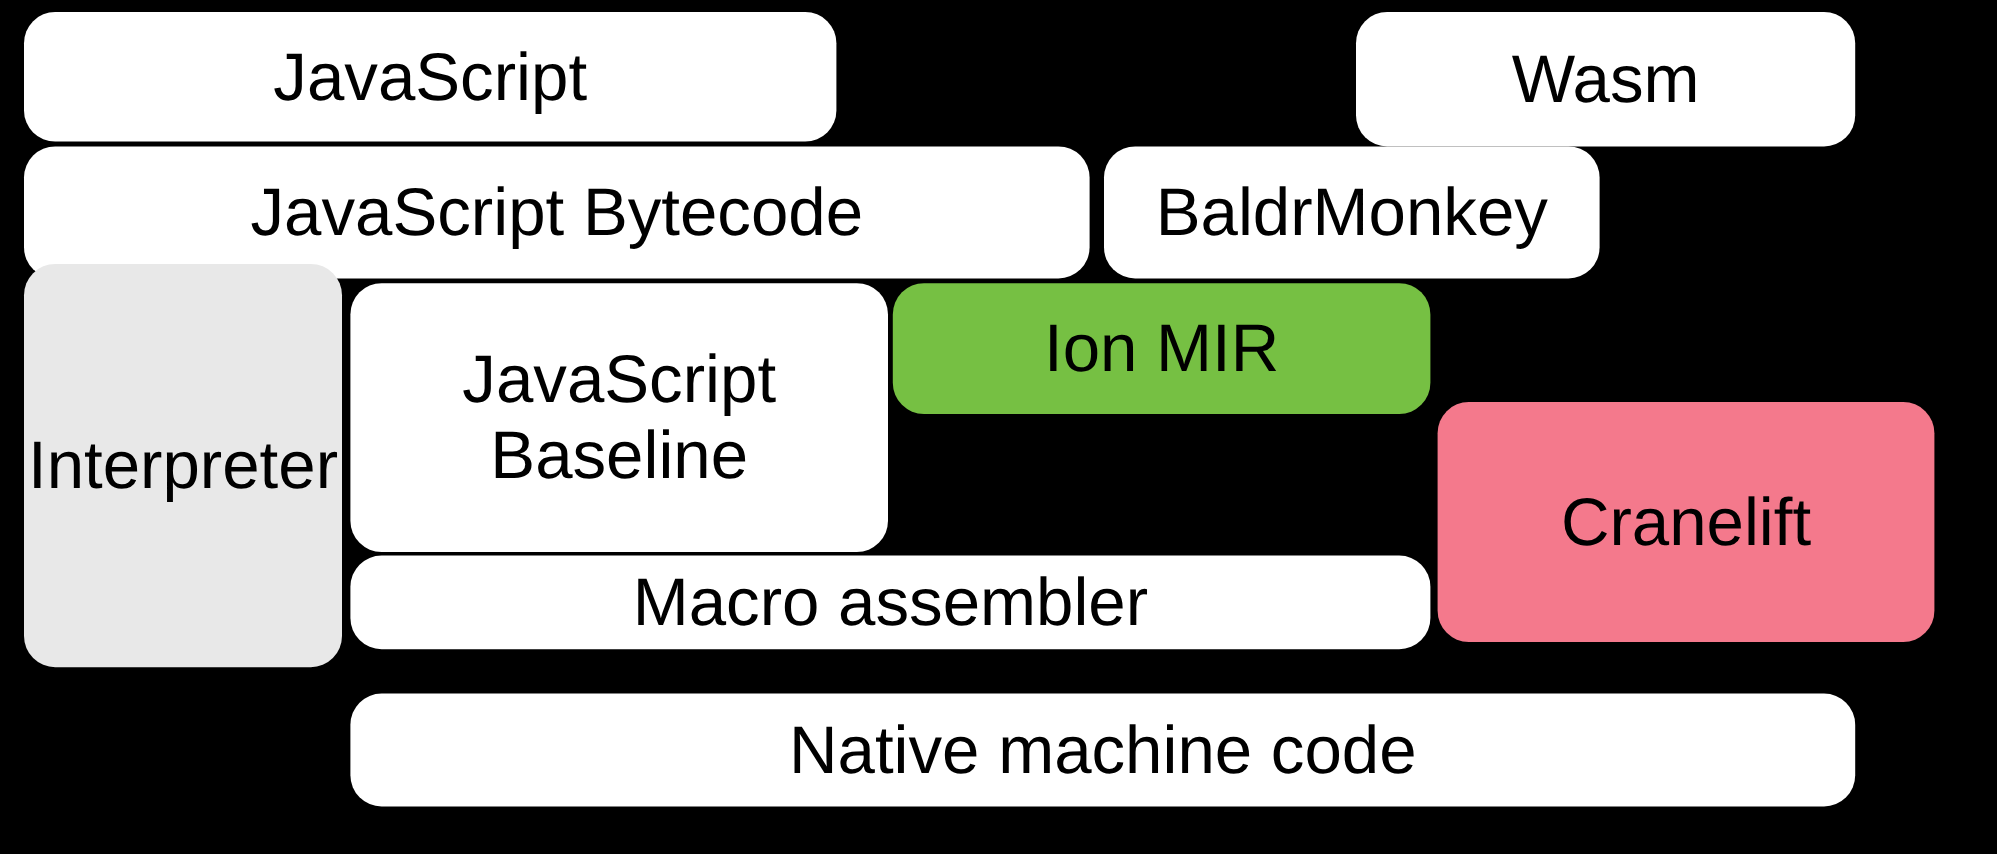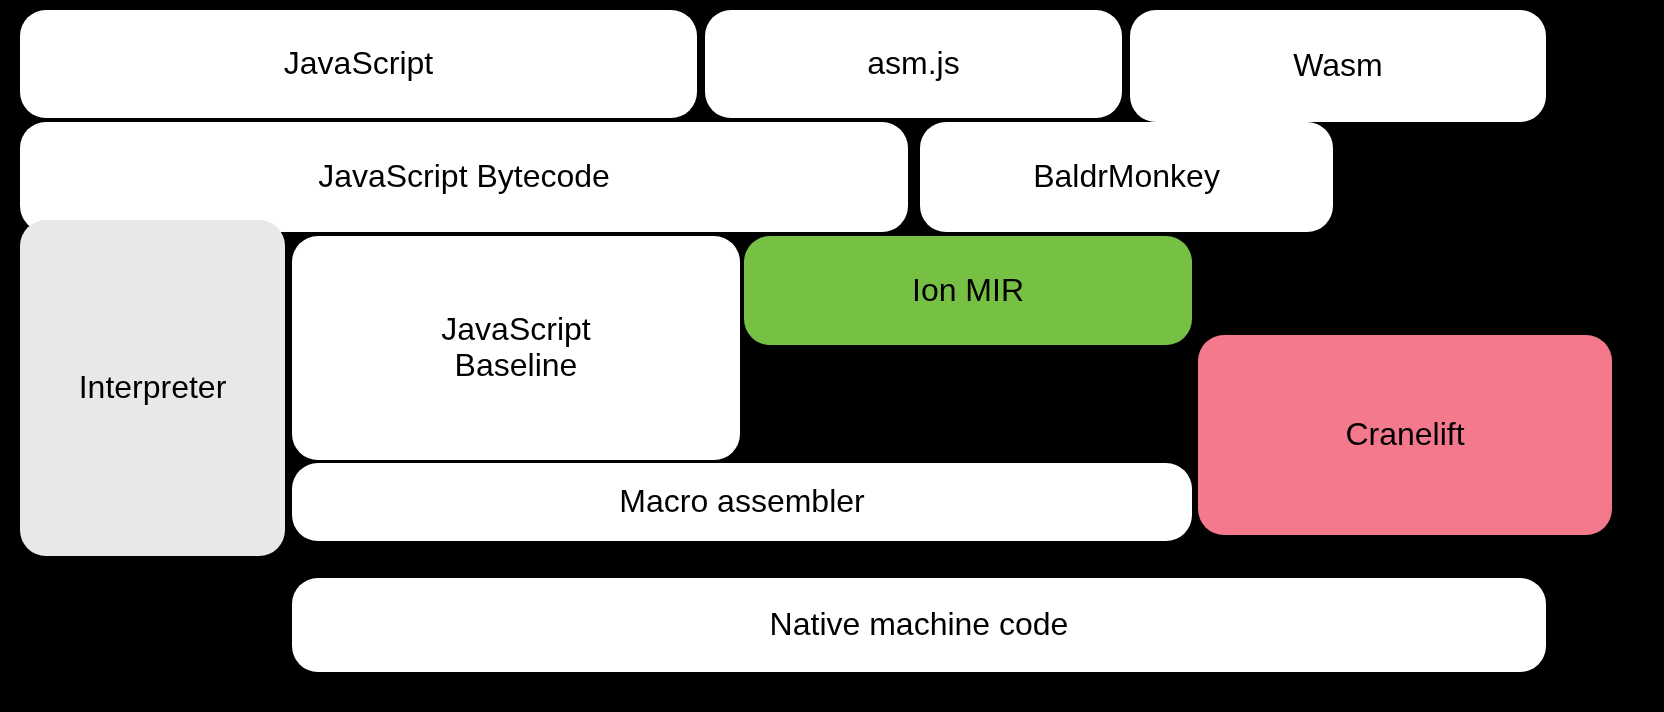--- a/index.html
+++ b/index.html
@@ -19,21 +19,21 @@
   }
   .node {
     position: absolute;
     box-sizing: border-box;
     border-radius: 26px;
     display: flex;
     align-items: center;
     justify-content: center;
     text-align: center;
     color: #000000;
-    font-size: 32px;
+    font-size: 56px;
     line-height: 1.12;
     font-weight: 400;
     letter-spacing: 0px;
     white-space: pre-line;
     padding: 0 10px;
   }
   .fill-white { background: #ffffff; }
   .fill-gray  { background: #e8e8e8; }
   .fill-green { background: #76c043; }
   .fill-pink  { background: #f4798c; }
@@ -56,21 +56,20 @@
   #n-macro-assembler   { left: 292px;  top: 463px; width: 900px; height: 78px; }
   #n-native-code       { left: 292px;  top: 578px; width: 1254px; height: 94px; }
 </style>
 </head>
 <body>
 
 <div id="stage">
 
   <div class="node fill-white" id="n-javascript">JavaScript</div>
 
-  <div class="node fill-white" id="n-asmjs">asm.js</div>
 
   <div class="node fill-white" id="n-wasm">Wasm</div>
 
   <div class="node fill-white" id="n-js-bytecode">JavaScript Bytecode</div>
 
   <div class="node fill-white" id="n-baldrmonkey">BaldrMonkey</div>
 
   <div class="node fill-gray" id="n-interpreter">Interpreter</div>
 
   <div class="node fill-white" id="n-js-baseline">JavaScript

